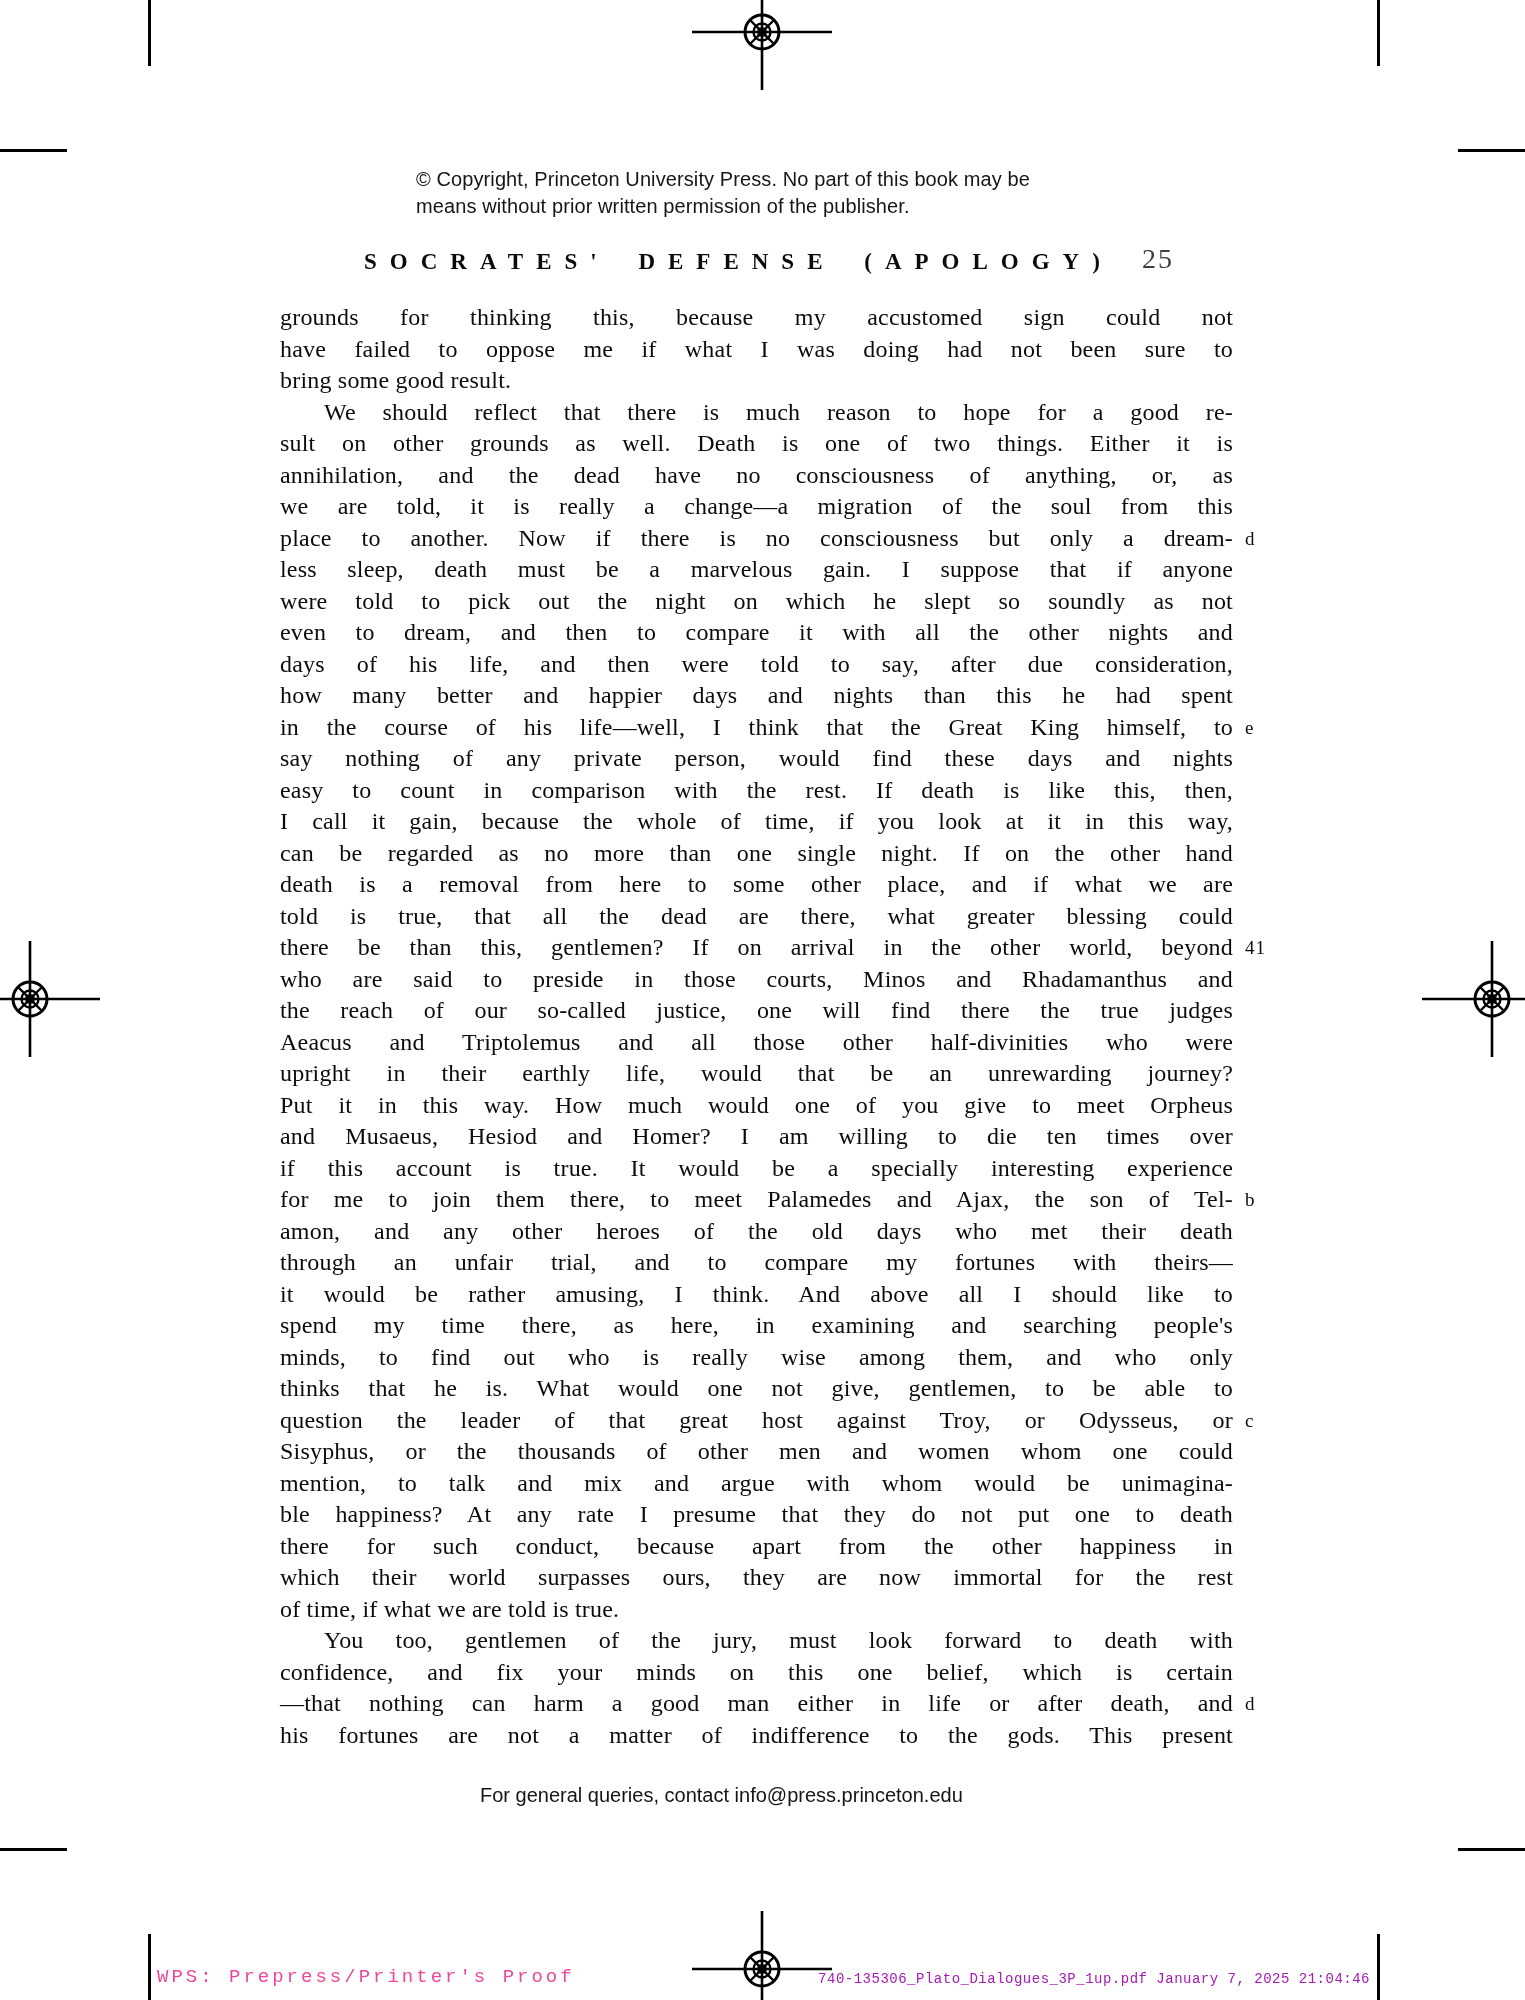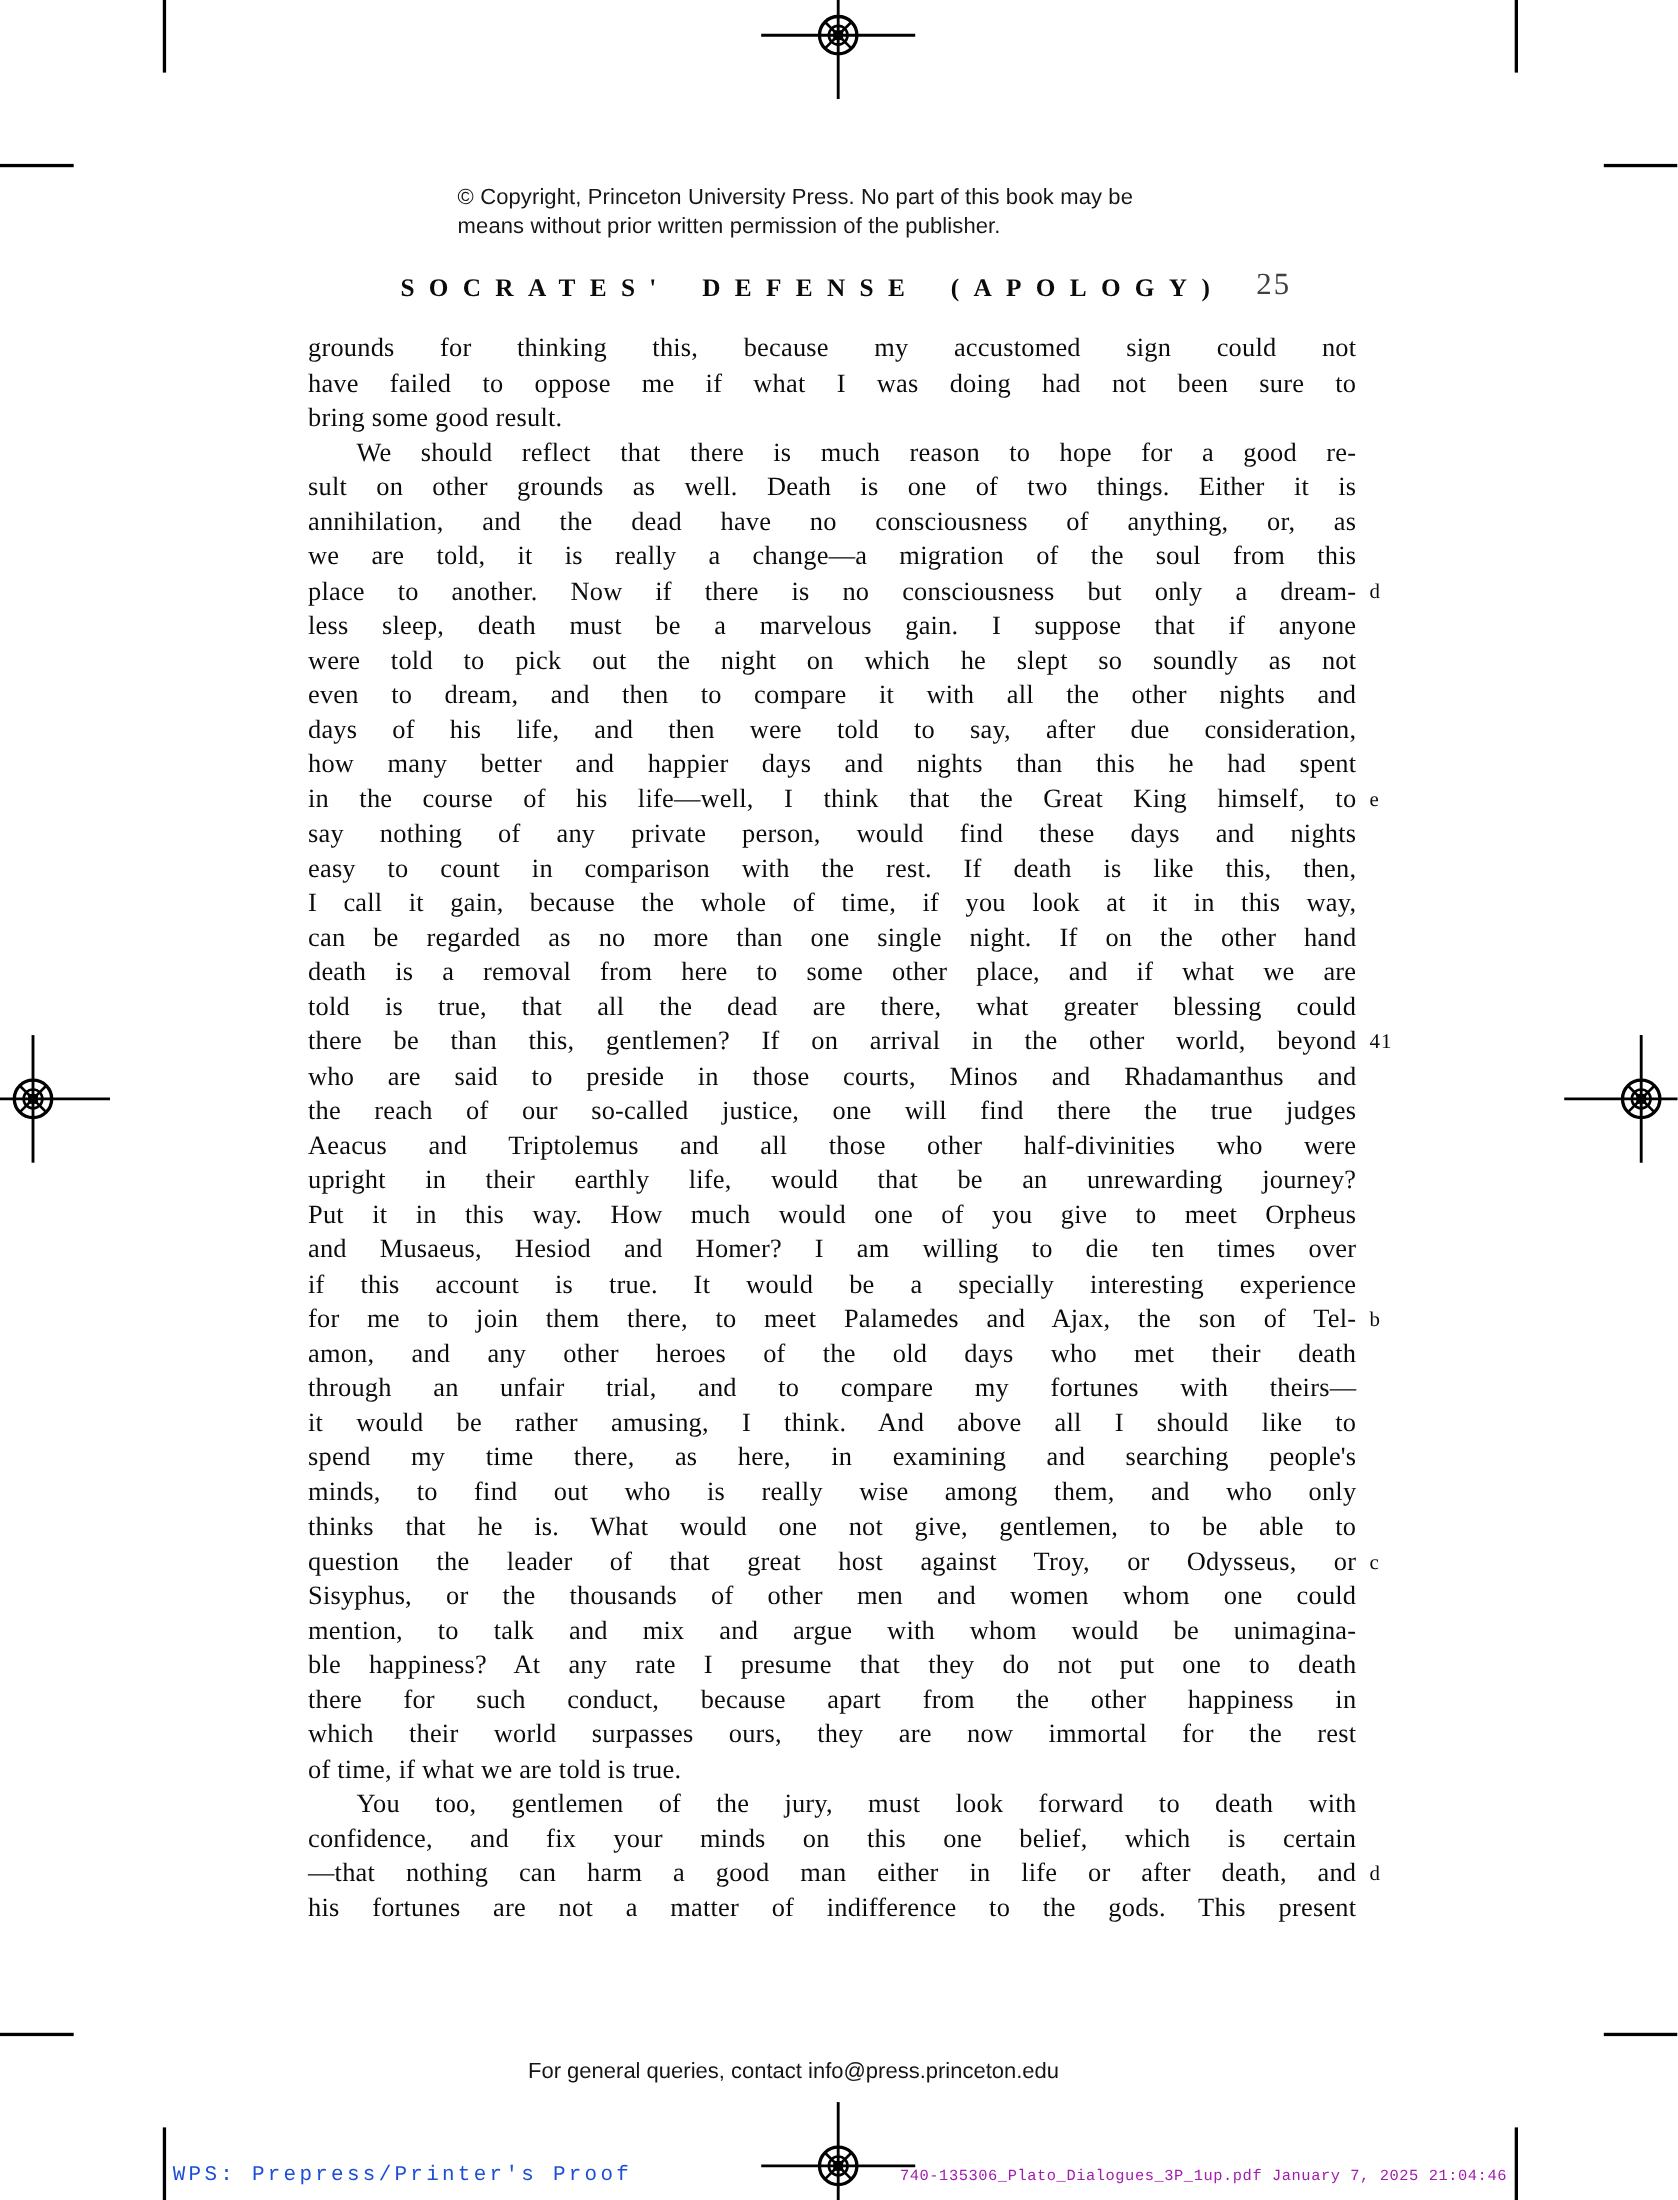--- a/index.html
+++ b/index.html
@@ -48,30 +48,30 @@
   .bline.pe{text-align-last:left;}
   .bline.in{padding-left:44px;}
   .mnote{
     position:absolute;left:965px;top:0;width:70px;
     font-size:19px;line-height:31.5px;letter-spacing:1px;
     text-align:left;text-align-last:left;color:#0c0c0c;
   }
 
   
   .queries{
-    position:absolute;left:480px;top:1872px;
+    position:absolute;left:480px;top:1784px;
     font-family:"Liberation Sans",sans-serif;
     font-size:20px;color:#141414;
   }
 
   
   .proof-left{
     position:absolute;left:157px;top:1966px;
     font-family:"Liberation Mono","DejaVu Sans Mono",monospace;
-    font-size:19px;letter-spacing:3px;color:#1d4ed8;white-space:nowrap;
+    font-size:19px;letter-spacing:3px;color:#ec4899;white-space:nowrap;
   }
   .proof-right{
     position:absolute;right:155px;top:1971px;
     font-family:"Liberation Mono","DejaVu Sans Mono",monospace;
     font-size:14px;letter-spacing:.5px;color:#a21caf;white-space:nowrap;
   }
 </style>
 </head>
 <body>
 

